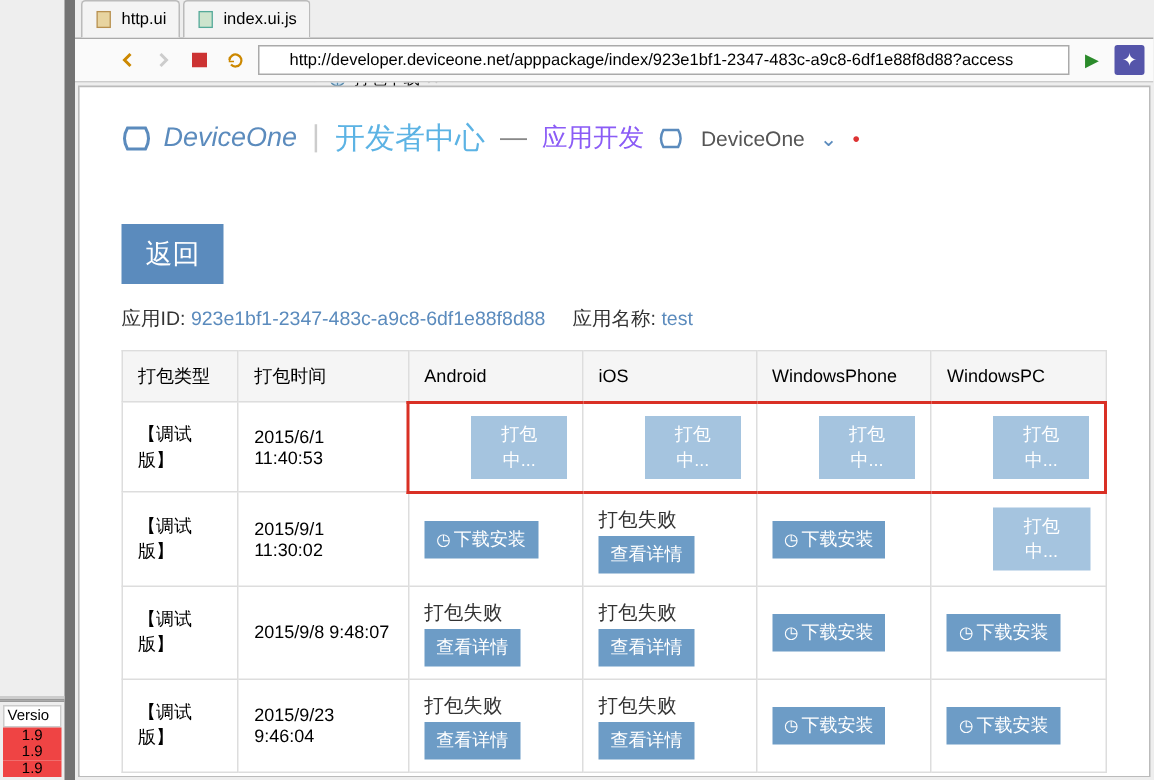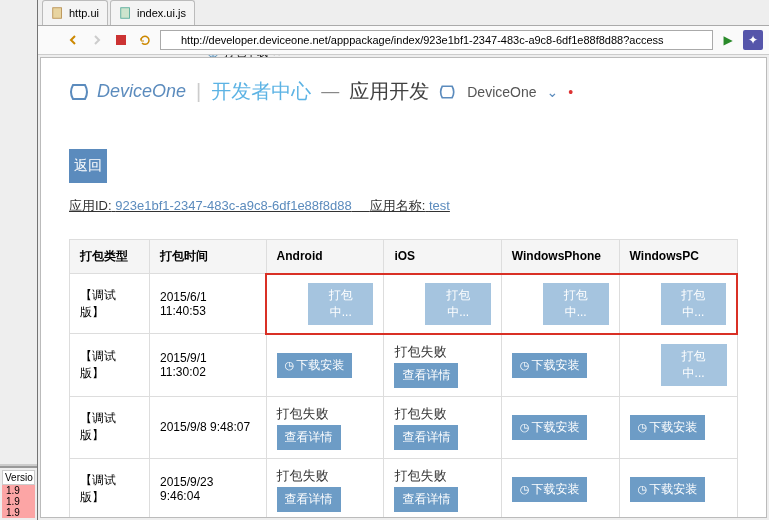--- a/index.html
+++ b/index.html
@@ -1,49 +1,49 @@
 <!DOCTYPE html>
 <html><head>
 <meta charset="utf-8">
 <style>
   * { box-sizing: border-box; margin: 0; padding: 0; }
   body { font-family: Arial, "Microsoft YaHei", sans-serif; font-size: 12px; background: #eee; width: 769px; height: 520px; overflow: hidden; }
   .workspace { display: flex; height: 100%; }
-  .left-gutter { width: 38px; background: #eee; border-right: 1px solid #737373; display: flex; flex-direction: column; }
+  .left-gutter { width: 50px; background: #eee; border-right: 7px solid #737373; display: flex; flex-direction: column; }
   .left-spacer { flex: 1; }
   .left-panel { border-top: 1px solid #999; padding: 2px; }
   .left-divider { height: 3px; background: #ccc; border-bottom: 1px solid #999; }
   .version-head { font-size: 10px; padding: 1px 2px; background: #fff; border: 1px solid #ccc; }
-  .version-item { font-size: 10px; text-align: left; padding: 0 4px; background: #fca5a5; }
+  .version-item { font-size: 10px; text-align: center; padding: 0 4px; background: #ef4444; }
   .main { flex: 1; background: #eee; display: flex; flex-direction: column; }
   .tab-bar { display: flex; background: #eee; border-bottom: 1px solid #aaa; height: 26px; padding-left: 4px; gap: 2px; }
   .tab { display: flex; align-items: center; gap: 4px; padding: 3px 8px; background: #f4f4f4; border: 1px solid #bbb; border-bottom: none; border-radius: 3px 3px 0 0; font-size: 11px; cursor: pointer; }
   .tab.active { background: #fff; margin-top: 48px; }
   .tab-icon { width: 14px; height: 14px; }
   .close-x { color: #888; font-weight: bold; }
   .toolbar { display: flex; align-items: center; gap: 6px; padding: 4px 6px; background: #fafafa; border-bottom: 1px solid #ccc; }
   .tb-spacer { width: 14px; }
   .tb-btn { width: 18px; height: 18px; display: flex; align-items: center; justify-content: center; cursor: pointer; }
   .url-bar { flex: 1; height: 20px; border: 1px solid #aaa; padding: 0 20px; font-size: 11px; }
   .content { flex: 1; background: #fff; border: 1px solid #bbb; margin: 2px; overflow: auto; padding: 20px 28px; }
   .brand-row { display: flex; align-items: center; gap: 10px; margin-bottom: 44px; }
   .brand-logo { display: flex; align-items: center; gap: 6px; font-size: 18px; color: #5b8bbd; font-style: italic; }
   .brand-divider { color: #ccc; font-size: 20px; }
   .brand-cn { color: #5cb3e4; font-size: 20px; }
   .brand-dash { color: #888; font-size: 18px; }
-  .brand-app { color: #404040; font-size: 20px; }
+  .brand-app { color: #8b5cf6; font-size: 17px; }
   .brand-small { color: #555; font-size: 14px; }
   .chev { color: #5b8bbd; font-size: 14px; }
   .red-dot { color: #d33; font-size: 14px; vertical-align: super; }
-  .back-btn { background: #5b8bbd; color: #fff; padding: 8px 5px; border: none; font-size: 14px; cursor: pointer; margin-bottom: 14px; }
-  .info-row { font-size: 13px; color: #333; margin-bottom: 24px; text-decoration: underline; }
+  .back-btn { background: #5b8bbd; color: #fff; padding: 8px 16px; border: none; font-size: 18px; cursor: pointer; margin-bottom: 14px; }
+  .info-row { font-size: 13px; color: #333; margin-bottom: 12px; }
   .info-row .val { color: #5b8bbd; }
   table { width: 100%; border-collapse: collapse; }
   th, td { border: 1px solid #ddd; padding: 8px 10px; text-align: left; font-size: 12px; }
-  th { background: #f5f5f5; font-weight: bold; }
+  th { background: #f5f5f5; font-weight: normal; }
   td { vertical-align: middle; }
   .cell-btn { background: #6d9cc6; color: #fff; padding: 4px 8px; border: none; font-size: 12px; cursor: pointer; display: inline-flex; align-items: center; gap: 2px; }
   .fail-text { font-size: 13px; color: #333; margin-bottom: 2px; }
   .pending-btn { background: #a5c4df; color: #fff; padding: 4px 10px; border: none; font-size: 12px; margin-left: 31px; }
   .clock-icon::before { content: "◷"; font-size: 11px; }
   .go-icon { color: #2a8a2a; }
   .star-icon { background: #55a; color: #fff; width: 20px; height: 20px; display: flex; align-items: center; justify-content: center; border-radius: 2px; }
 </style>
 </head>
 <body>

